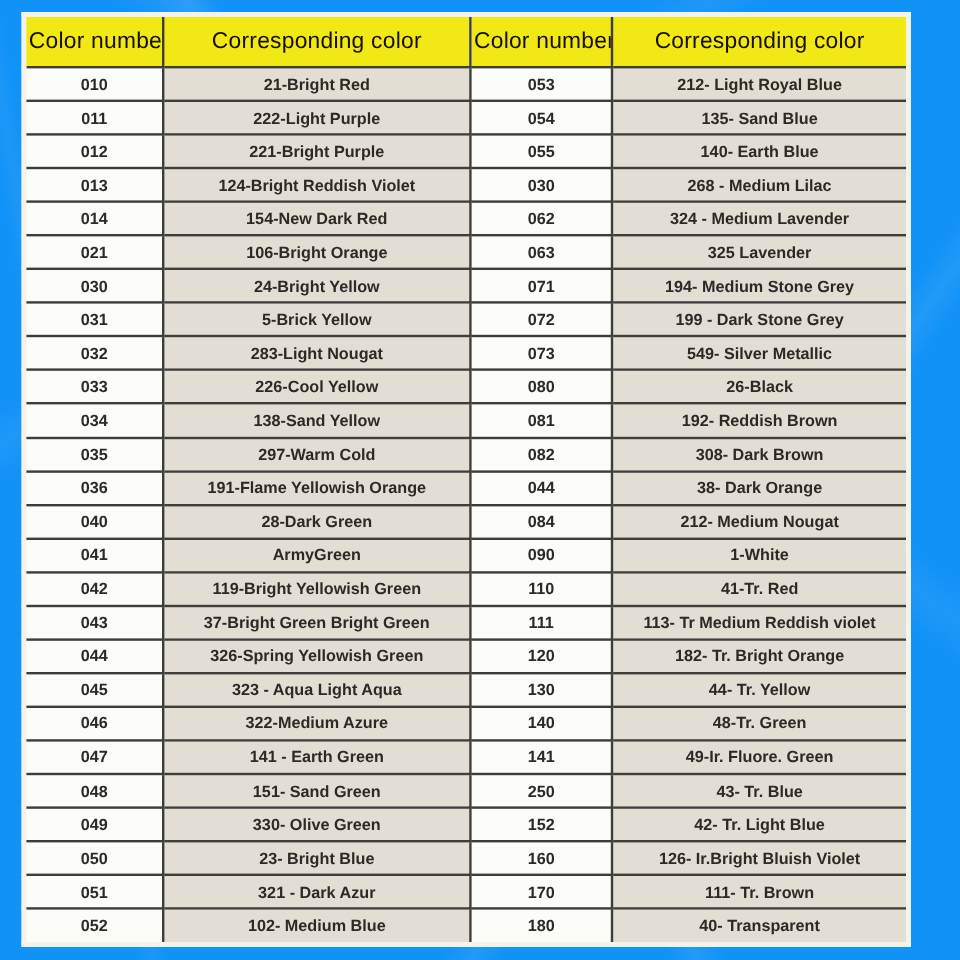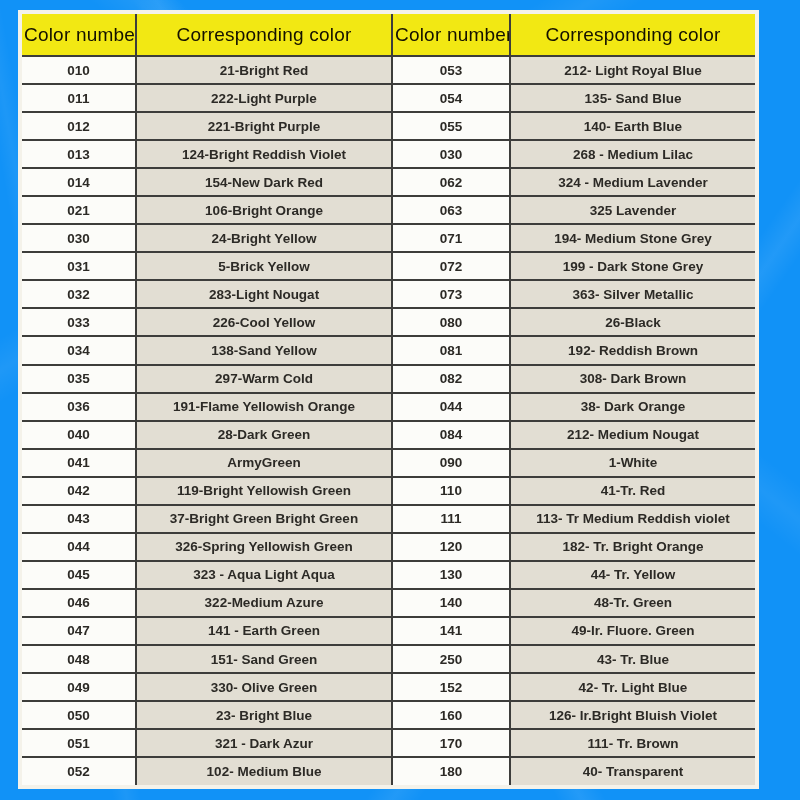--- a/index.html
+++ b/index.html
@@ -121,21 +121,21 @@
         <tr>
           <td class="num">031</td>
           <td class="col">5-Brick Yellow</td>
           <td class="num">072</td>
           <td class="col">199 - Dark Stone Grey</td>
         </tr>
         <tr>
           <td class="num">032</td>
           <td class="col">283-Light Nougat</td>
           <td class="num">073</td>
-          <td class="col">363- Silver Metallic</td>
+          <td class="col">549- Silver Metallic</td>
         </tr>
         <tr>
           <td class="num">033</td>
           <td class="col">226-Cool Yellow</td>
           <td class="num">080</td>
           <td class="col">26-Black</td>
         </tr>
         <tr>
           <td class="num">034</td>
           <td class="col">138-Sand Yellow</td>

